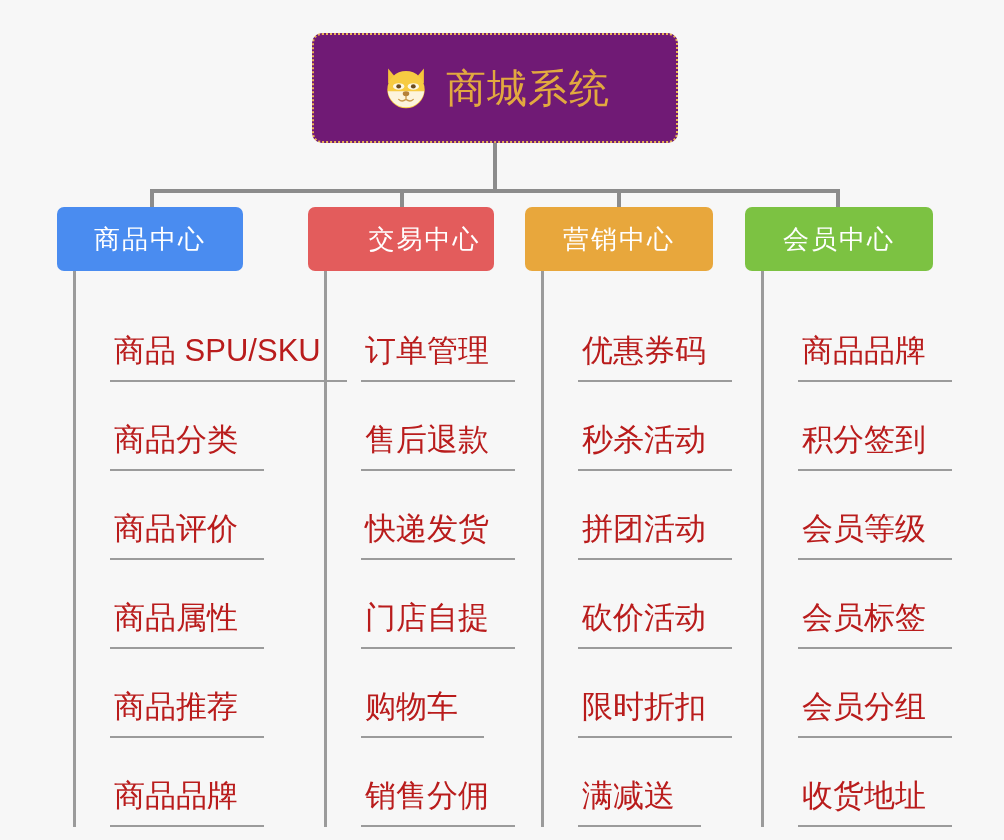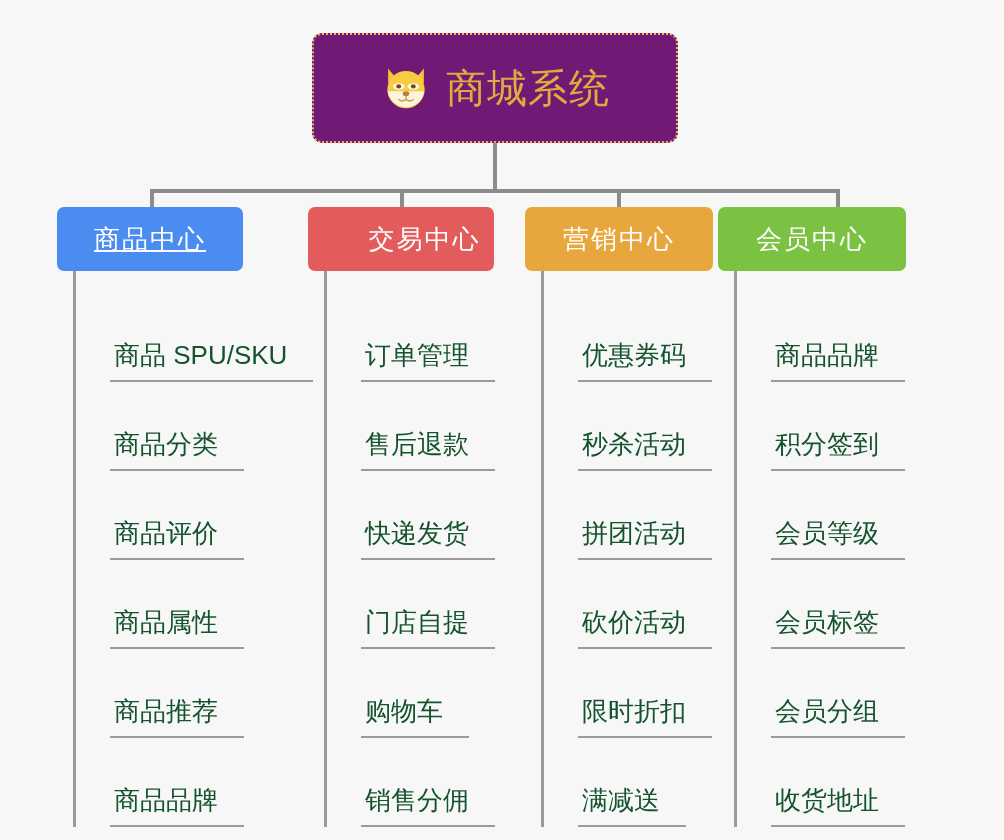--- a/index.html
+++ b/index.html
@@ -84,34 +84,34 @@
     width: 1004px;
   }
 
   .column {
     position: absolute;
     top: 0;
   }
   .col-0 { left: 57px;  width: 230px; }
   .col-1 { left: 308px; width: 225px; }
   .col-2 { left: 525px; width: 225px; }
-  .col-3 { left: 718px; width: 225px; }
+  .col-3 { left: 745px; width: 225px; }
 
   .col-header {
     height: 64px;
     border-radius: 7px;
     display: flex;
     align-items: center;
     justify-content: center;
     color: #ffffff;
     font-size: 26px;
     letter-spacing: 2px;
     white-space: nowrap;
   }
-  .col-0 .col-header { width: 186px; text-decoration: underline; }
+  .col-0 .col-header { width: 186px; }
   .col-1 .col-header { width: 186px; }
   .col-2 .col-header { width: 188px; }
   .col-3 .col-header { width: 188px; }
 
   
   .col-body {
     position: relative;
     margin-left: 16px;
     border-left: 3px solid #9b9b9b;
     padding-top: 22px;
@@ -121,22 +121,22 @@
     height: 89px;
     display: flex;
     align-items: flex-end;
     padding-left: 34px;
   }
 
   .leaf-inner {
     display: inline-block;
     border-bottom: 2px solid #9b9b9b;
     padding: 0 26px 9px 4px;
-    font-size: 26px;
-    color: #14532d;
+    font-size: 31px;
+    color: #b91c1c;
     white-space: nowrap;
     line-height: 1.25;
   }
 </style>
 </head>
 <body style="background: rgb(247, 247, 247);">
 
 <div id="diagram">
 
   <div class="root-node">

